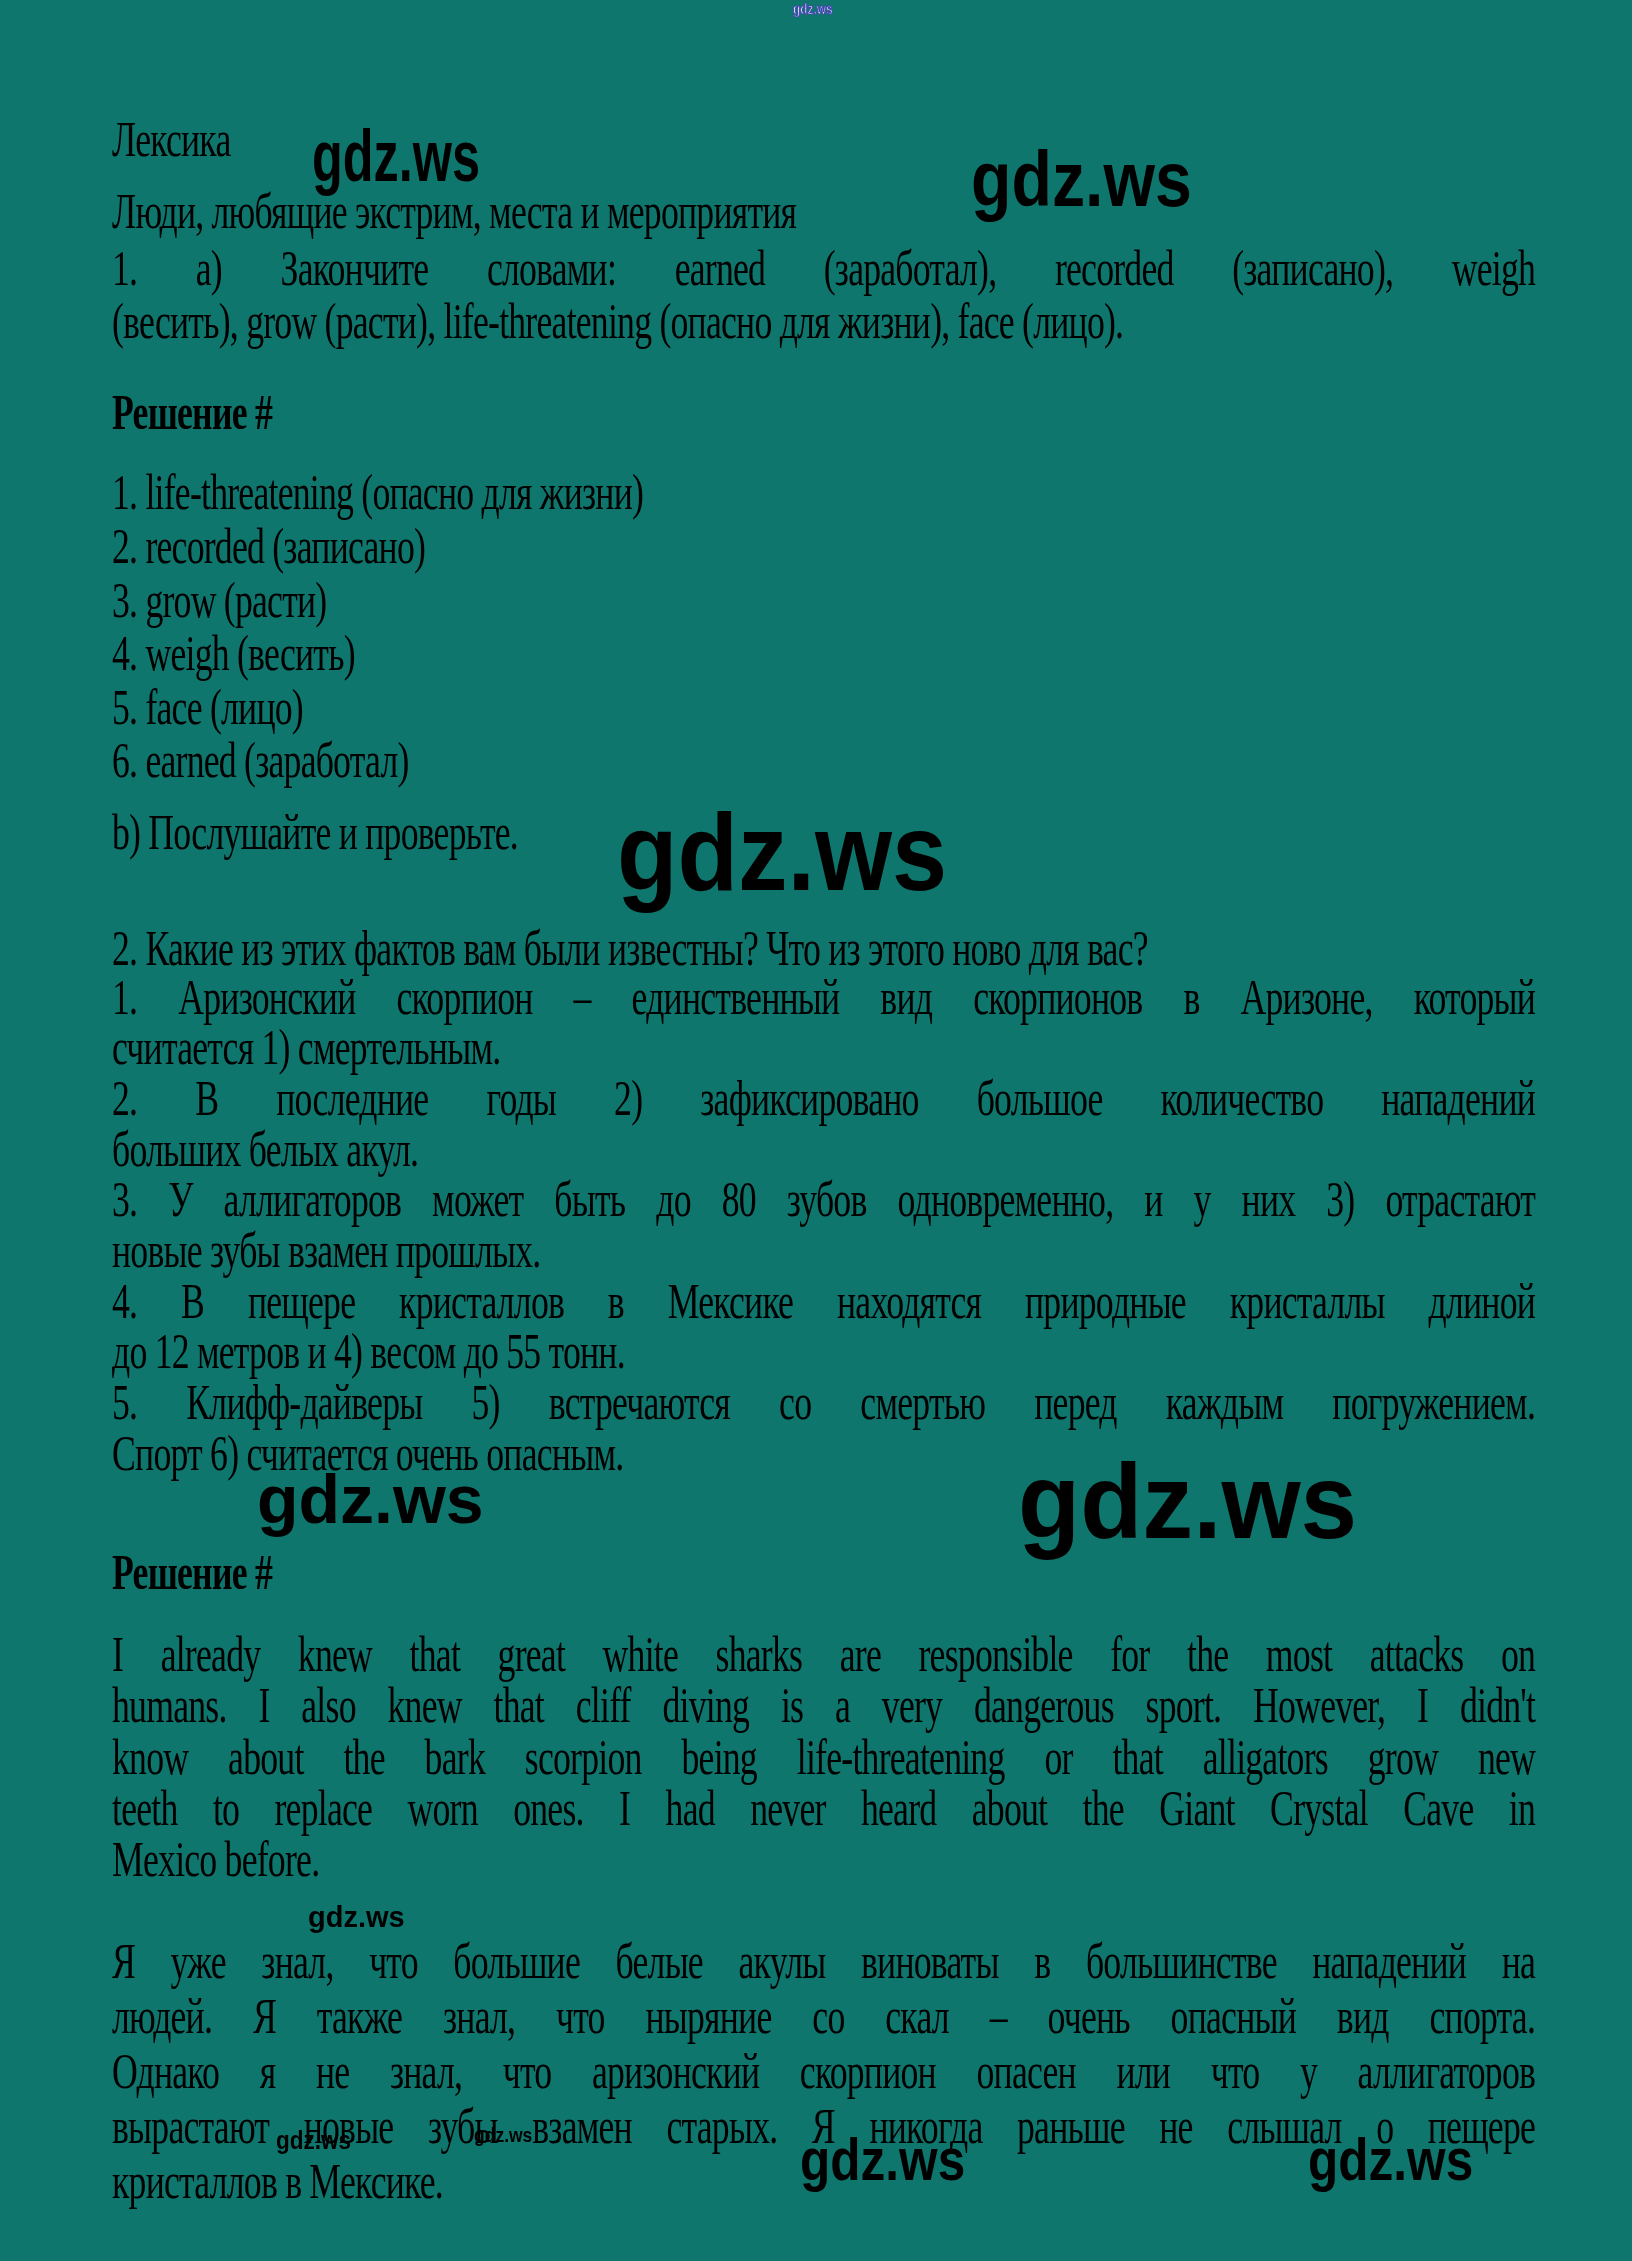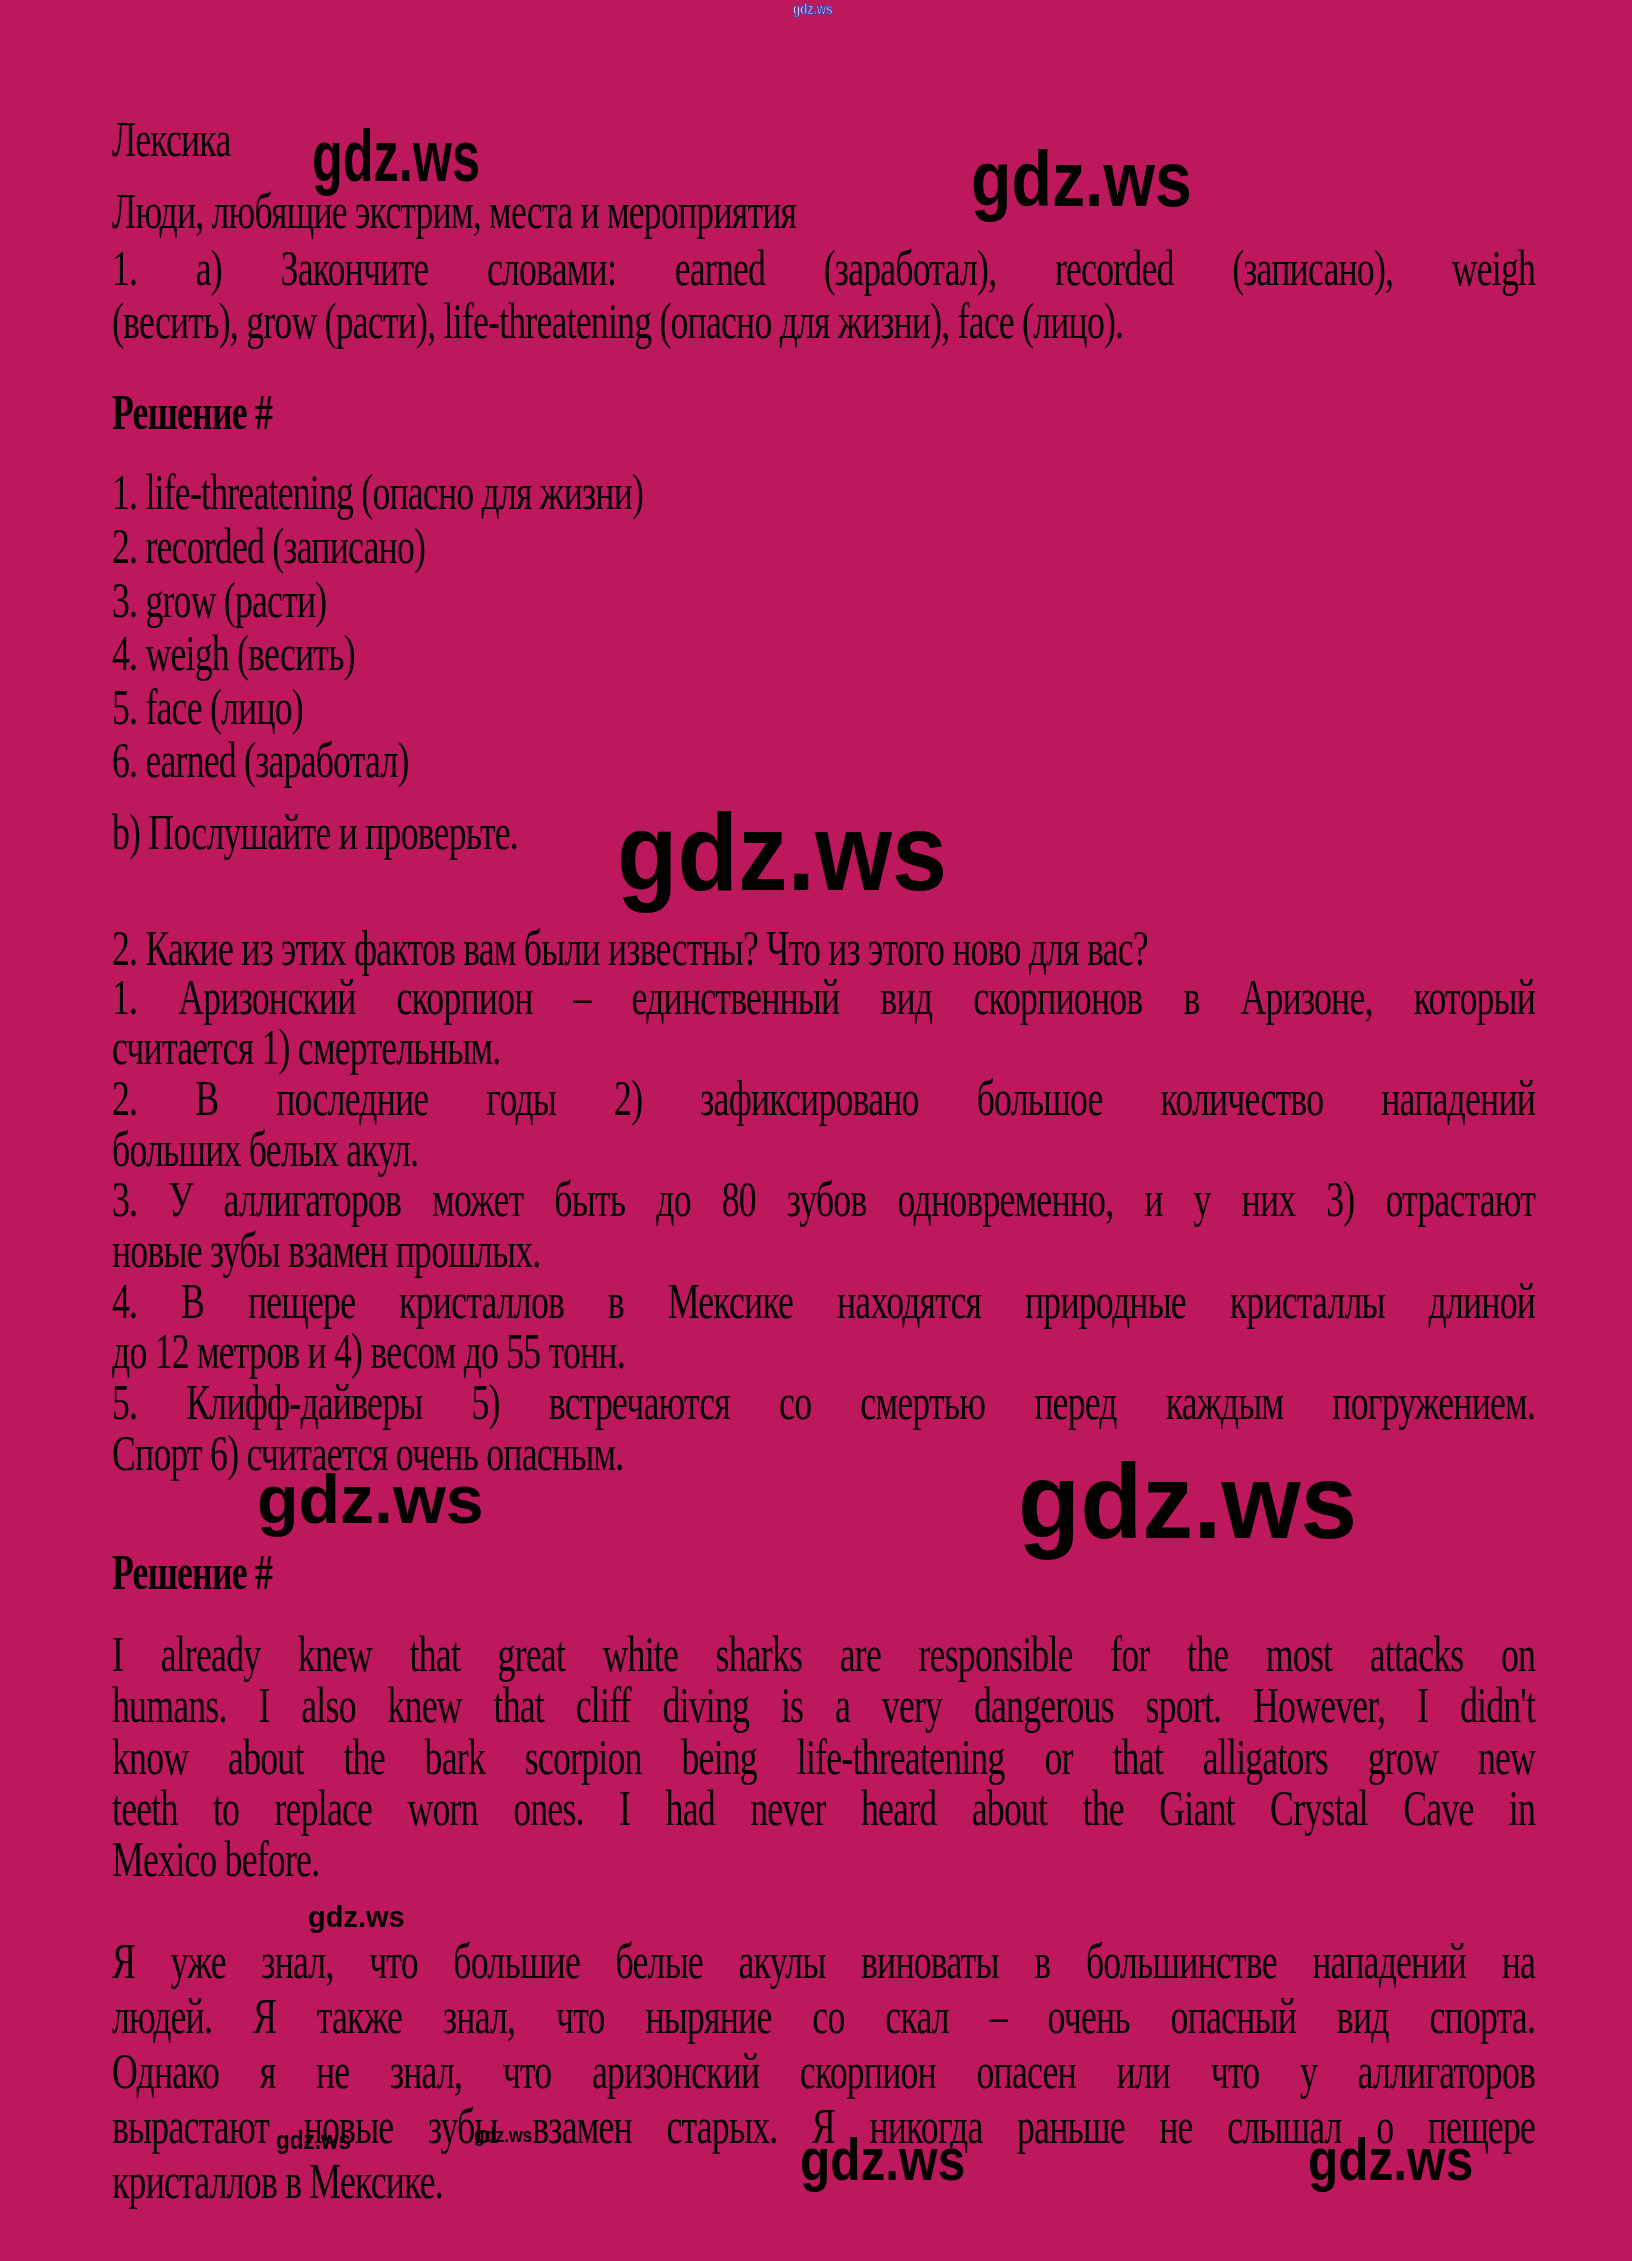--- a/index.html
+++ b/index.html
@@ -1,20 +1,20 @@
 <!DOCTYPE html>
 <html style="font-size:11.7px"><head>
 <meta charset="utf-8">
 <style>
   html,body{margin:0;padding:0;background:#ffffff;}
   .page{
     position:relative;
     width:1632px;
     height:2261px;
-    background:#be185d;
+    background:#0f766e;
     overflow:hidden;
     color:#000;
     font-family:"Liberation Serif", serif;
   }
   .line{
     position:absolute;
     left:112px;
     width:2033px;              
     font-size:51px;
     line-height:54px;

